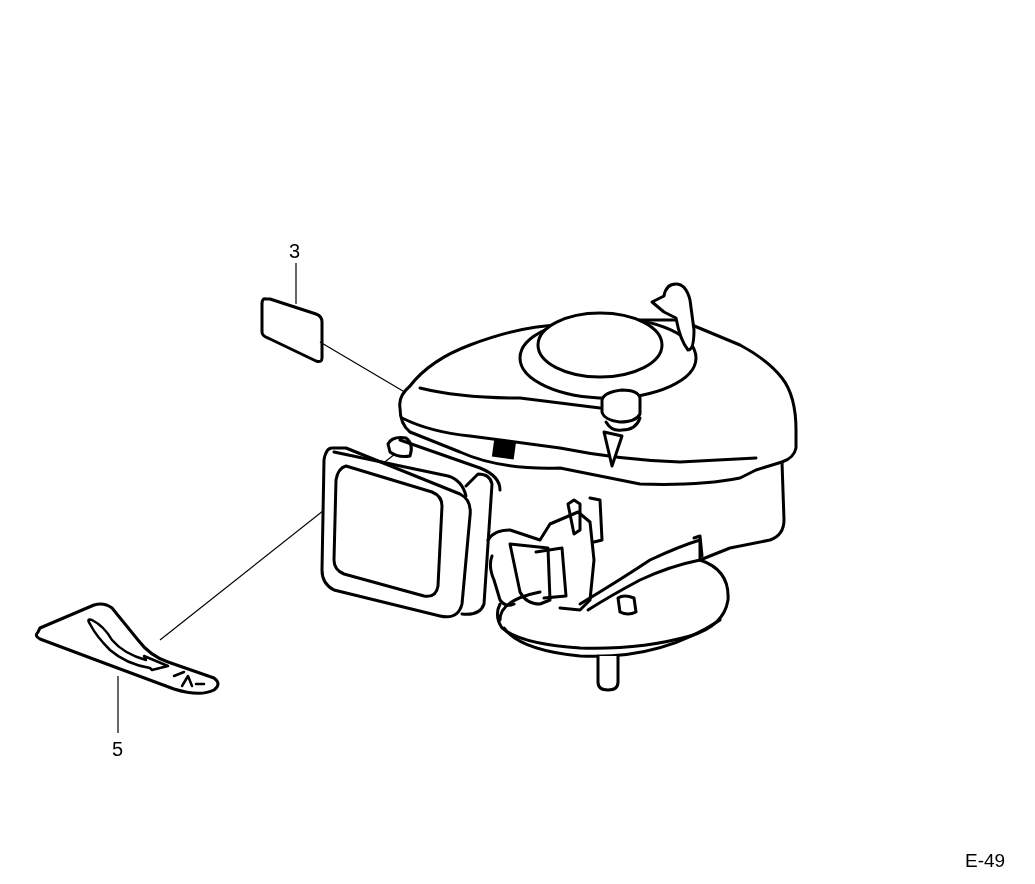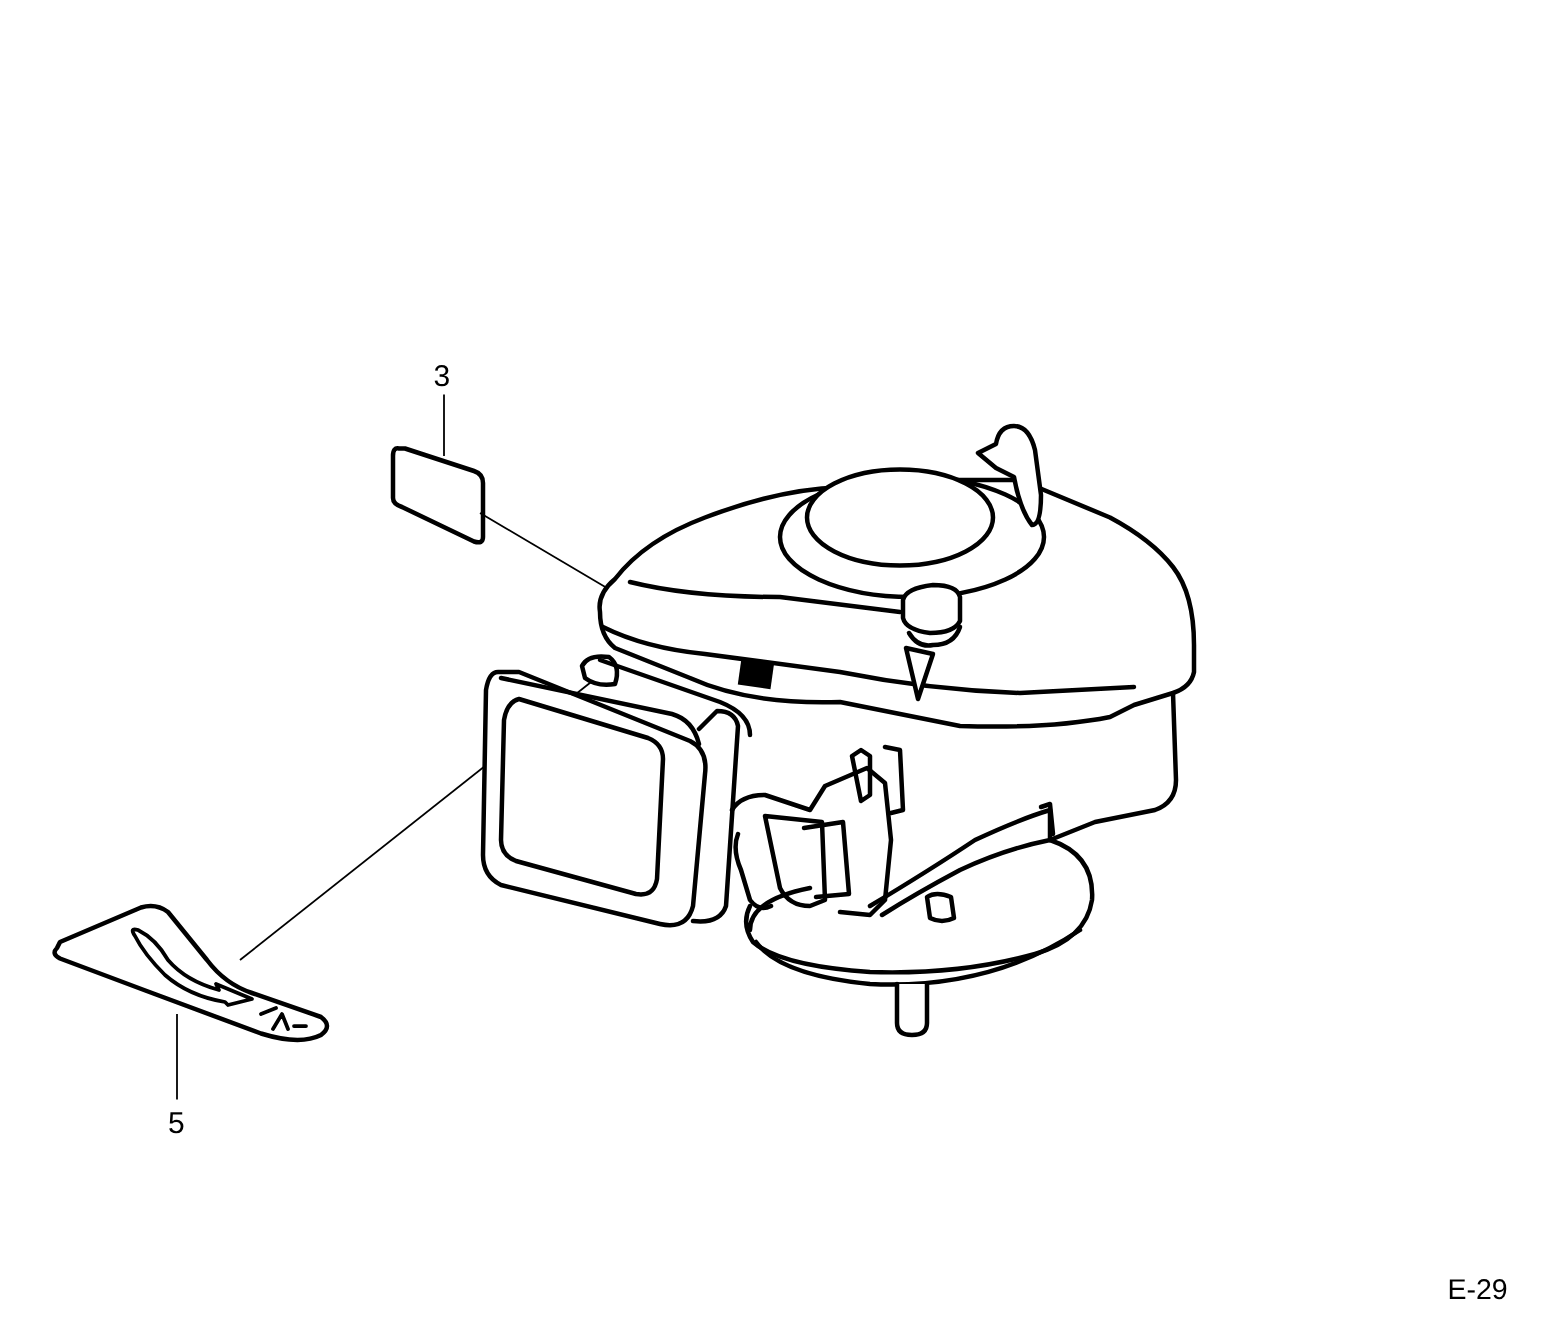--- a/index.html
+++ b/index.html
@@ -78,13 +78,13 @@
     <path class="ln" d="M500,620 Q500,600 540,592 M700,560 Q730,570 728,600 Q724,626 690,636 Q640,650 580,648 Q520,644 502,628 Q494,616 500,604"></path>
     <path class="ln" d="M504,628 Q520,650 580,656 Q660,660 720,620"></path>
 
     <path class="ln wf" d="M598,656 L598,682 Q598,690 608,690 Q618,690 618,682 L618,656"></path>
   </g>
 </svg>
 
 <div class="callout" style="left:289px; top:241px;">3</div>
 <div class="callout" style="left:112px; top:739px;">5</div>
 
-<div id="page-label">E-29</div>
+<div id="page-label">E-49</div>
 
 </body></html>

